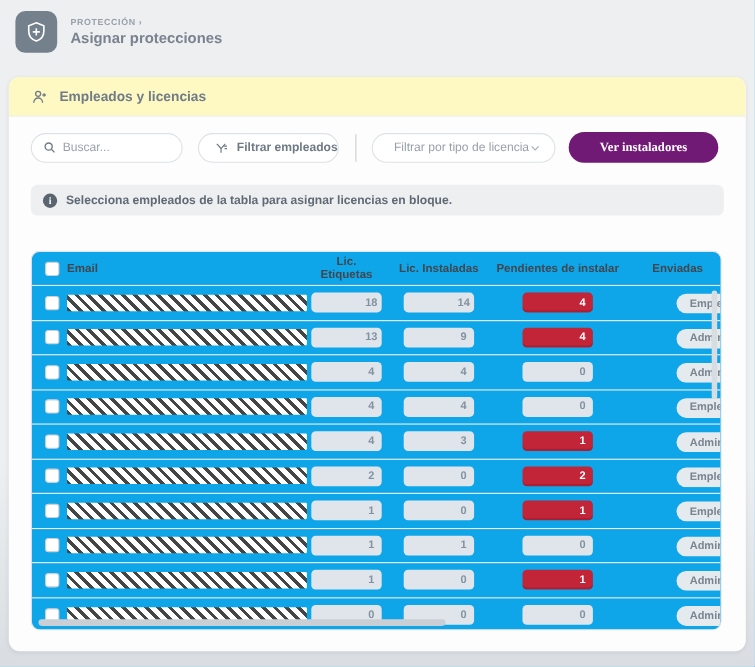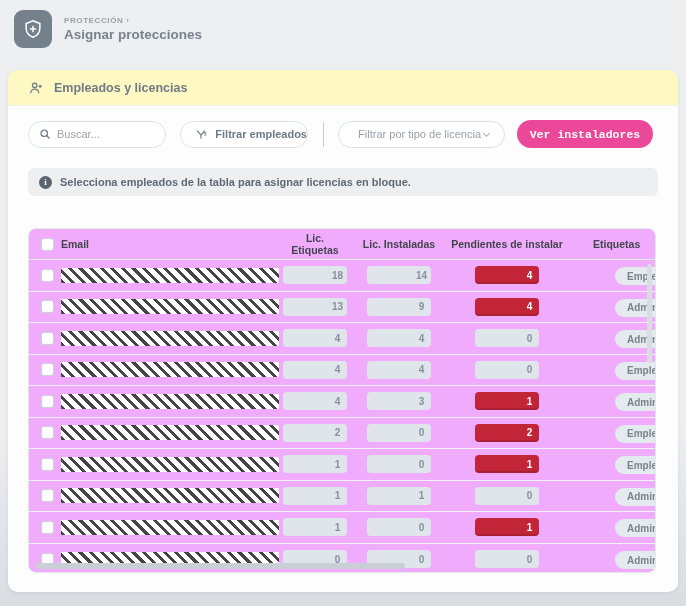--- a/index.html
+++ b/index.html
@@ -40,42 +40,42 @@
     display:flex; align-items:center; font-size:11px;
   }
   .search-box { width:138px; padding:0 10px; gap:6px; color:#9aa3ad; }
   .search-box input { border:none; outline:none; width:100%; font-size:11px; color:#6f7a86; font-family:inherit; background:transparent; }
   .search-box input::placeholder { color:#9aa3ad; }
   .btn-filter { margin-left:14px; width:128px; justify-content:flex-end; gap:7px; font-weight:bold; color:#6f7a86; cursor:pointer; }
   .vsep { width:1px; height:25px; background:#c9ced4; margin:0 14px 0 15px; }
   .select-license { width:167px; justify-content:flex-end; padding:0 12px; color:#98a1ab; cursor:pointer; }
   .btn-dark {
     margin-left:12px; width:136px; height:28px; border-radius:14px; border:none;
-    background:#ec4899; color:#fff; font-weight:bold; font-size:11.5px;
+    background:#701a75; color:#fff; font-weight:bold; font-size:11.5px;
     display:flex; align-items:center; justify-content:center; cursor:pointer;
-    font-family:Liberation Mono, monospace;
+    font-family:Liberation Serif, serif;
   }
 
   
   .banner {
     position:absolute; left:20px; top:98px; width:630px; height:28px;
     background:#edeff1; border-radius:6px;
     display:flex; align-items:center; gap:8px; padding:0 11px;
   }
   .info-dot {
     width:13px; height:13px; border-radius:50%; background:#5a6570; color:#fff;
     font-size:9px; font-weight:bold; display:flex; align-items:center; justify-content:center;
     font-family:"Liberation Serif", serif; flex:0 0 13px;
   }
   .banner-text { font-size:11px; font-weight:bold; color:#5f6a75; }
 
   
   .table-wrap {
     position:absolute; left:20px; top:158px; width:628px; height:345px;
-    border:1px solid #e4e7ea; border-radius:8px; background:#f0abfc; overflow:hidden;
+    border:1px solid #e4e7ea; border-radius:8px; background:#0ea5e9; overflow:hidden;
   }
   .trow {
     display:grid; grid-template-columns:32px 220px 68px 100px 116px 1fr;
     align-items:center; height:31.5px;
   }
   .thead { height:31px; border-bottom:1px solid #e4e7ea; }
   .th { font-size:10.5px; font-weight:bold; color:#42474e; }
   .th.c { text-align:center; }
   .th.tags { padding-left:28px; }
   .tbody .trow { border-bottom:1px solid #f0f2f4; }
@@ -180,21 +180,21 @@
     <span class="banner-text">Selecciona empleados de la tabla para asignar licencias en bloque.</span>
   </div>
 
   <div class="table-wrap">
     <div class="trow thead">
       <span class="checkbox"></span>
       <span class="th">Email</span>
       <span class="th c">Lic. Etiquetas</span>
       <span class="th c">Lic. Instaladas</span>
       <span class="th c">Pendientes de instalar</span>
-      <span class="th tags">Etiquetas</span>
+      <span class="th tags">Enviadas</span>
     </div>
 
     <div class="tbody">
   <div class="trow">
     <span class="checkbox"></span>
     <span class="hatch"></span>
     <span class="badge">18</span>
     <span class="badge">14</span>
     <span class="badge alert">4</span>
     <span class="tag-cell"><span class="tag">Empleado</span></span>

